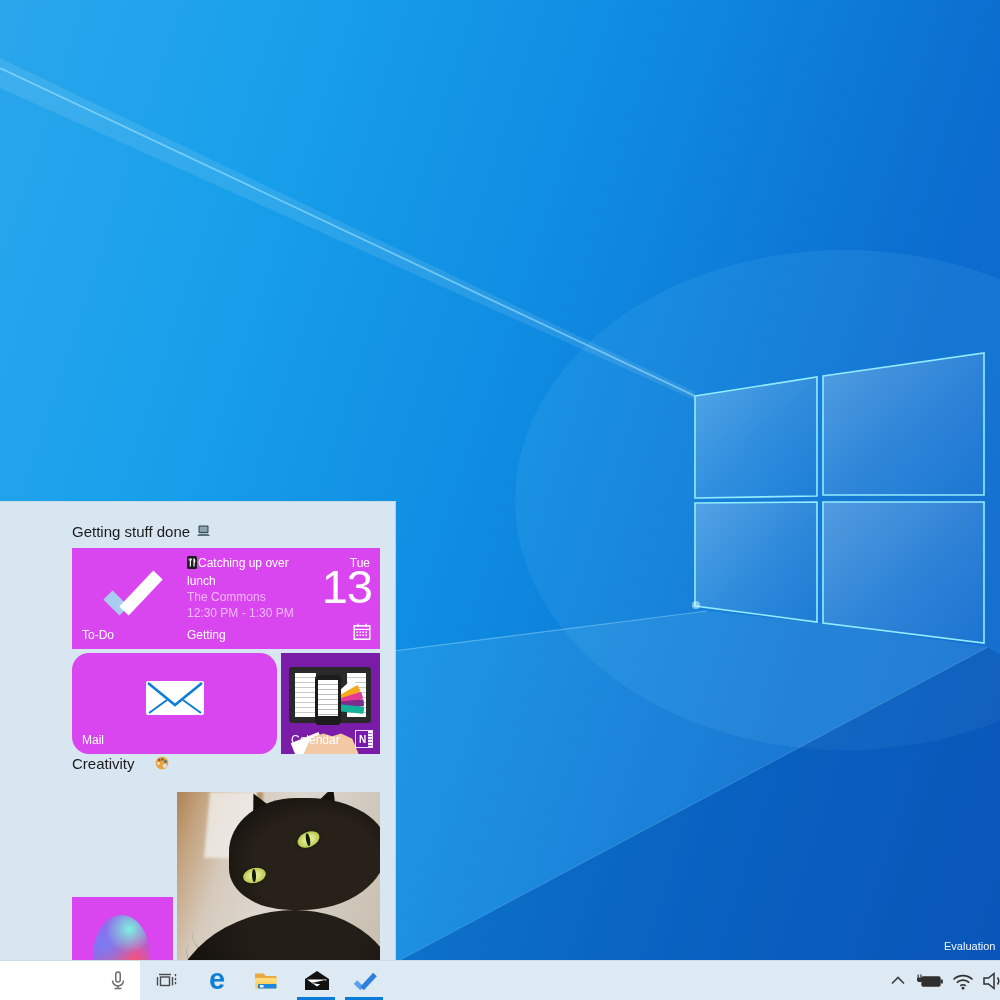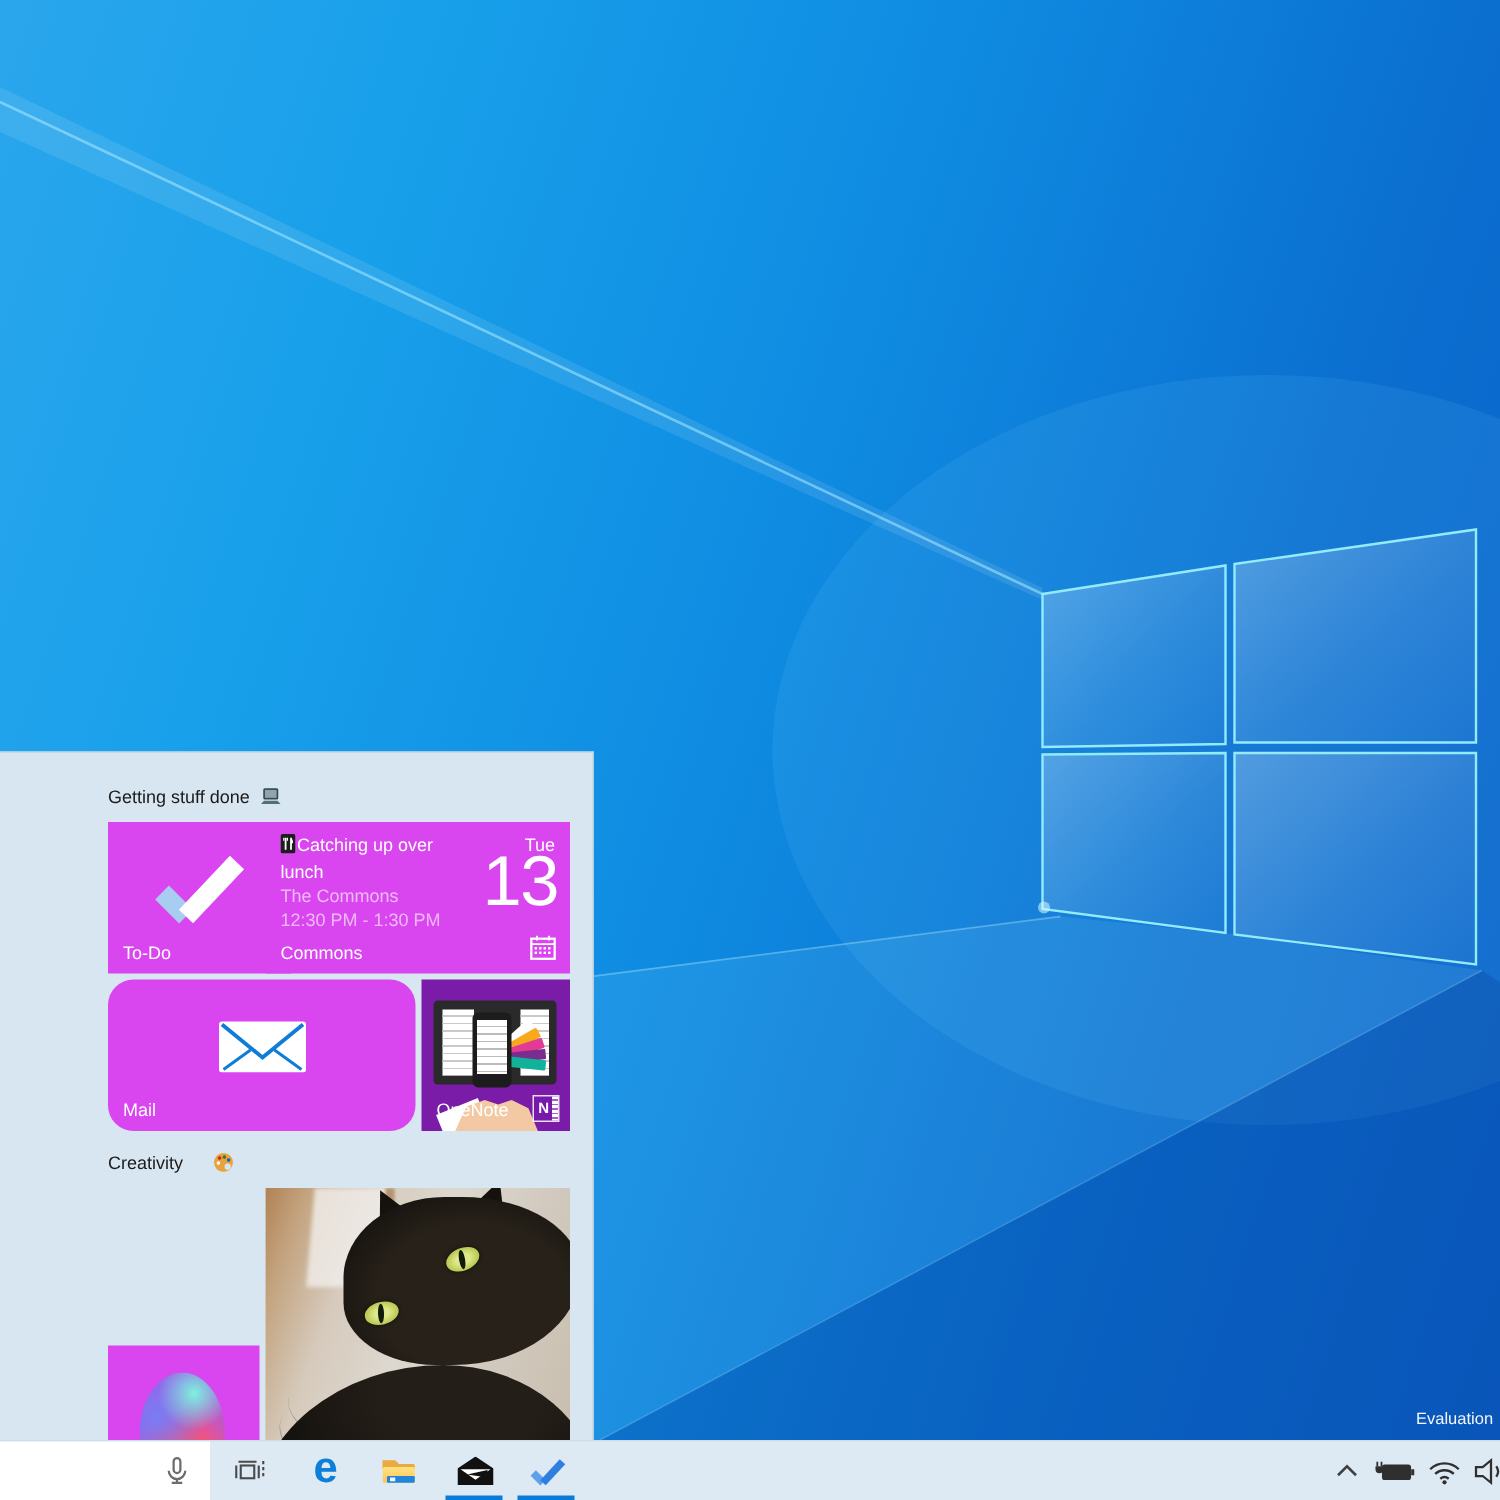--- a/index.html
+++ b/index.html
@@ -8,22 +8,22 @@
     background:linear-gradient(108deg,#2aa6ec 0%,#18a0ea 22%,#0f8ce2 48%,#0b6fd0 75%,#0a5ec6 100%);}
   .wallpaper-svg{position:absolute;left:0;top:0;z-index:1;}
   .watermark{position:absolute;left:944px;top:940px;z-index:6;color:rgba(255,255,255,.95);
     font-size:11px;white-space:nowrap;}
 
   
   .start-menu{position:absolute;left:0;top:501px;width:396px;height:459px;z-index:10;
     background:#d8e6f1;border-top:1px solid #c6d9e6;border-right:1px solid #b9cfdd;
     box-sizing:border-box;overflow:hidden;}
   .section-header{position:absolute;left:72px;height:18px;display:flex;align-items:center;gap:6px;
-    font-size:12px;color:#1b1b1b;cursor:default;}
-  .sh1{top:20px;} .sh2{top:264px;gap:20px;}
+    font-size:15px;color:#1b1b1b;cursor:default;}
+  .sh1{top:20px;} .sh2{top:252px;gap:20px;}
   .tile{position:absolute;background:#d946ef;color:#fff;overflow:hidden;}
   .tile-label{position:absolute;left:10px;bottom:7px;font-size:12px;z-index:5;}
   .t-todo{left:72px;top:46px;width:122px;height:101px;}
   .t-calendar{left:177px;top:46px;width:203px;height:101px;}
   .t-mail{left:72px;top:151px;width:205px;height:101px;border-radius:17px;}
   .t-onenote{left:281px;top:151px;width:99px;height:101px;background:#7a1ca8;}
   .t-whiteboard{left:72px;top:290px;width:101px;height:101px;}
   .t-photos{left:177px;top:290px;width:203px;height:207px;background:#cfc3b4;}
   .t-paint3d{left:72px;top:395px;width:101px;height:101px;}
 
@@ -182,21 +182,21 @@
           <rect x="3.4" y="8.4" width="1.6" height="1.6"></rect>
             <rect x="6.4" y="8.4" width="1.6" height="1.6"></rect>
           <rect x="9.4" y="8.4" width="1.6" height="1.6"></rect>
             <rect x="12.4" y="8.4" width="1.6" height="1.6"></rect>
           <rect x="3.4" y="11.4" width="1.6" height="1.6"></rect>
             <rect x="6.4" y="11.4" width="1.6" height="1.6"></rect>
           <rect x="9.4" y="11.4" width="1.6" height="1.6"></rect>
             <rect x="12.4" y="11.4" width="1.6" height="1.6"></rect>
         </g>
       </svg>
-      <div class="tile-label">Commons</div>
+      <div class="tile-label">Getting</div>
     </div>
 
     <div class="tile t-mail">
       <svg class="mail-env" width="58" height="40" viewBox="0 0 58 40">
         <rect x="0" y="6" width="58" height="34" rx="2" fill="#fff"></rect>
         <polyline points="2,8 29,30 56,8" fill="none" stroke="#0f7cd7" stroke-width="2.6"></polyline>
         <line x1="21" y1="25" x2="3" y2="38" stroke="#0f7cd7" stroke-width="2"></line>
         <line x1="37" y1="25" x2="55" y2="38" stroke="#0f7cd7" stroke-width="2"></line>
       </svg>
       <div class="tile-label">Mail</div>
@@ -215,21 +215,21 @@
       </div>
       <div class="on-phone">
         <div class="on-screen"></div>
       </div>
       <div class="on-cuff"></div>
       <div class="on-hand"></div>
       <div class="on-logo">
         <span>N</span>
         <div class="on-logo-strip"></div>
       </div>
-      <div class="tile-label">OneNote</div>
+      <div class="tile-label">Calendar</div>
     </div>
 
     <div class="section-header sh2">
       <span>Creativity</span>
       <svg width="14" height="14" viewBox="0 0 14 14">
         <circle cx="7" cy="7" r="6.3" fill="#e8a33b"></circle>
         <circle cx="9.8" cy="9.8" r="2.1" fill="#d8e6f1"></circle>
         <circle cx="4.4" cy="4" r="1.2" fill="#c62828"></circle>
         <circle cx="7.6" cy="3.4" r="1.2" fill="#2e7d32"></circle>
         <circle cx="10.4" cy="5.4" r="1.2" fill="#1565c0"></circle>

